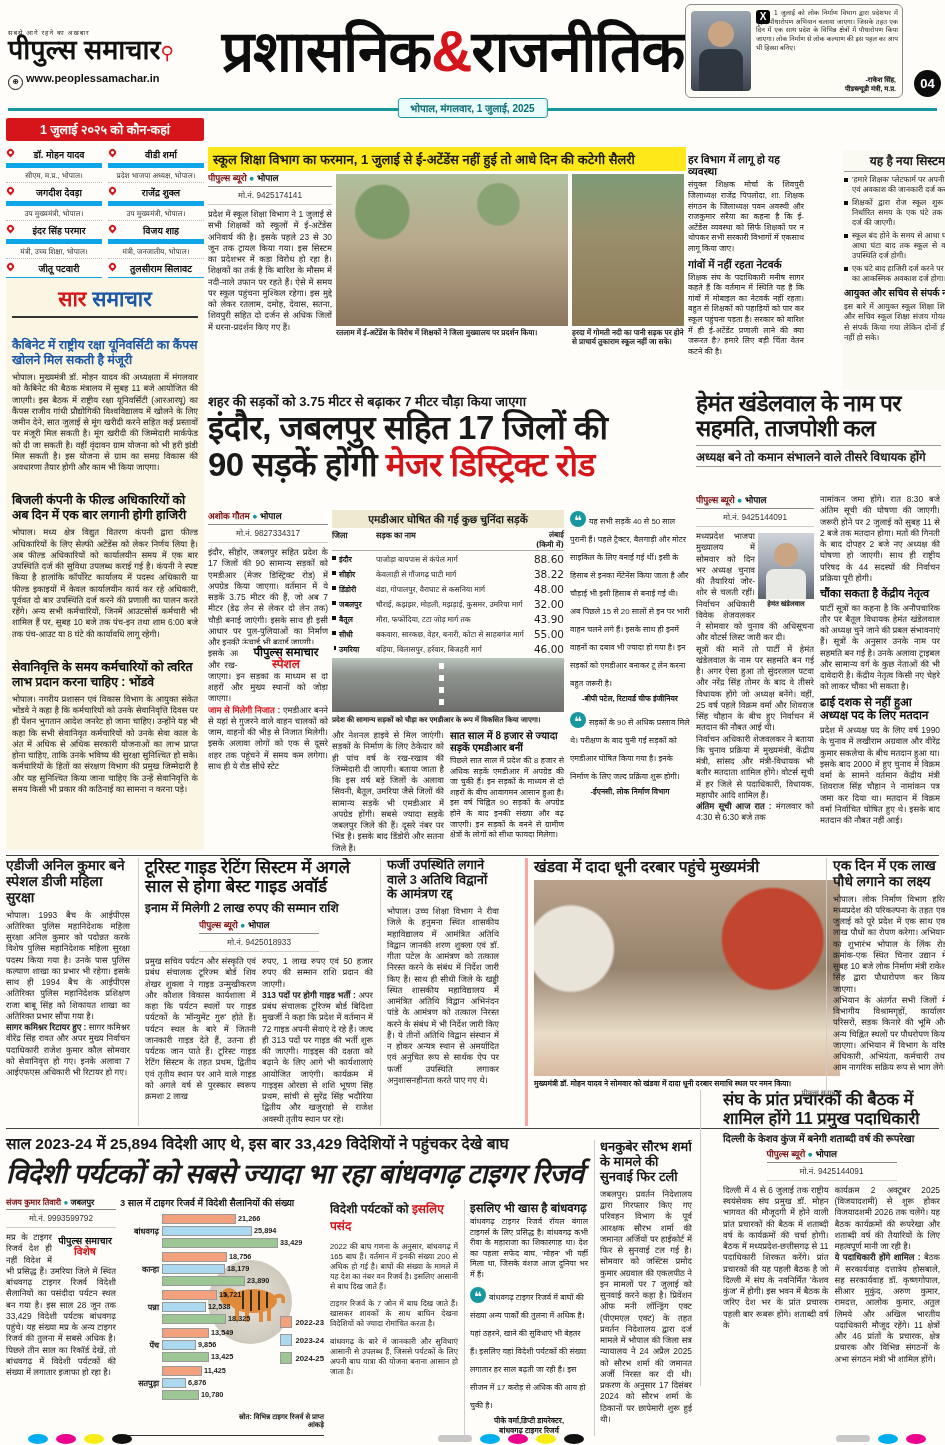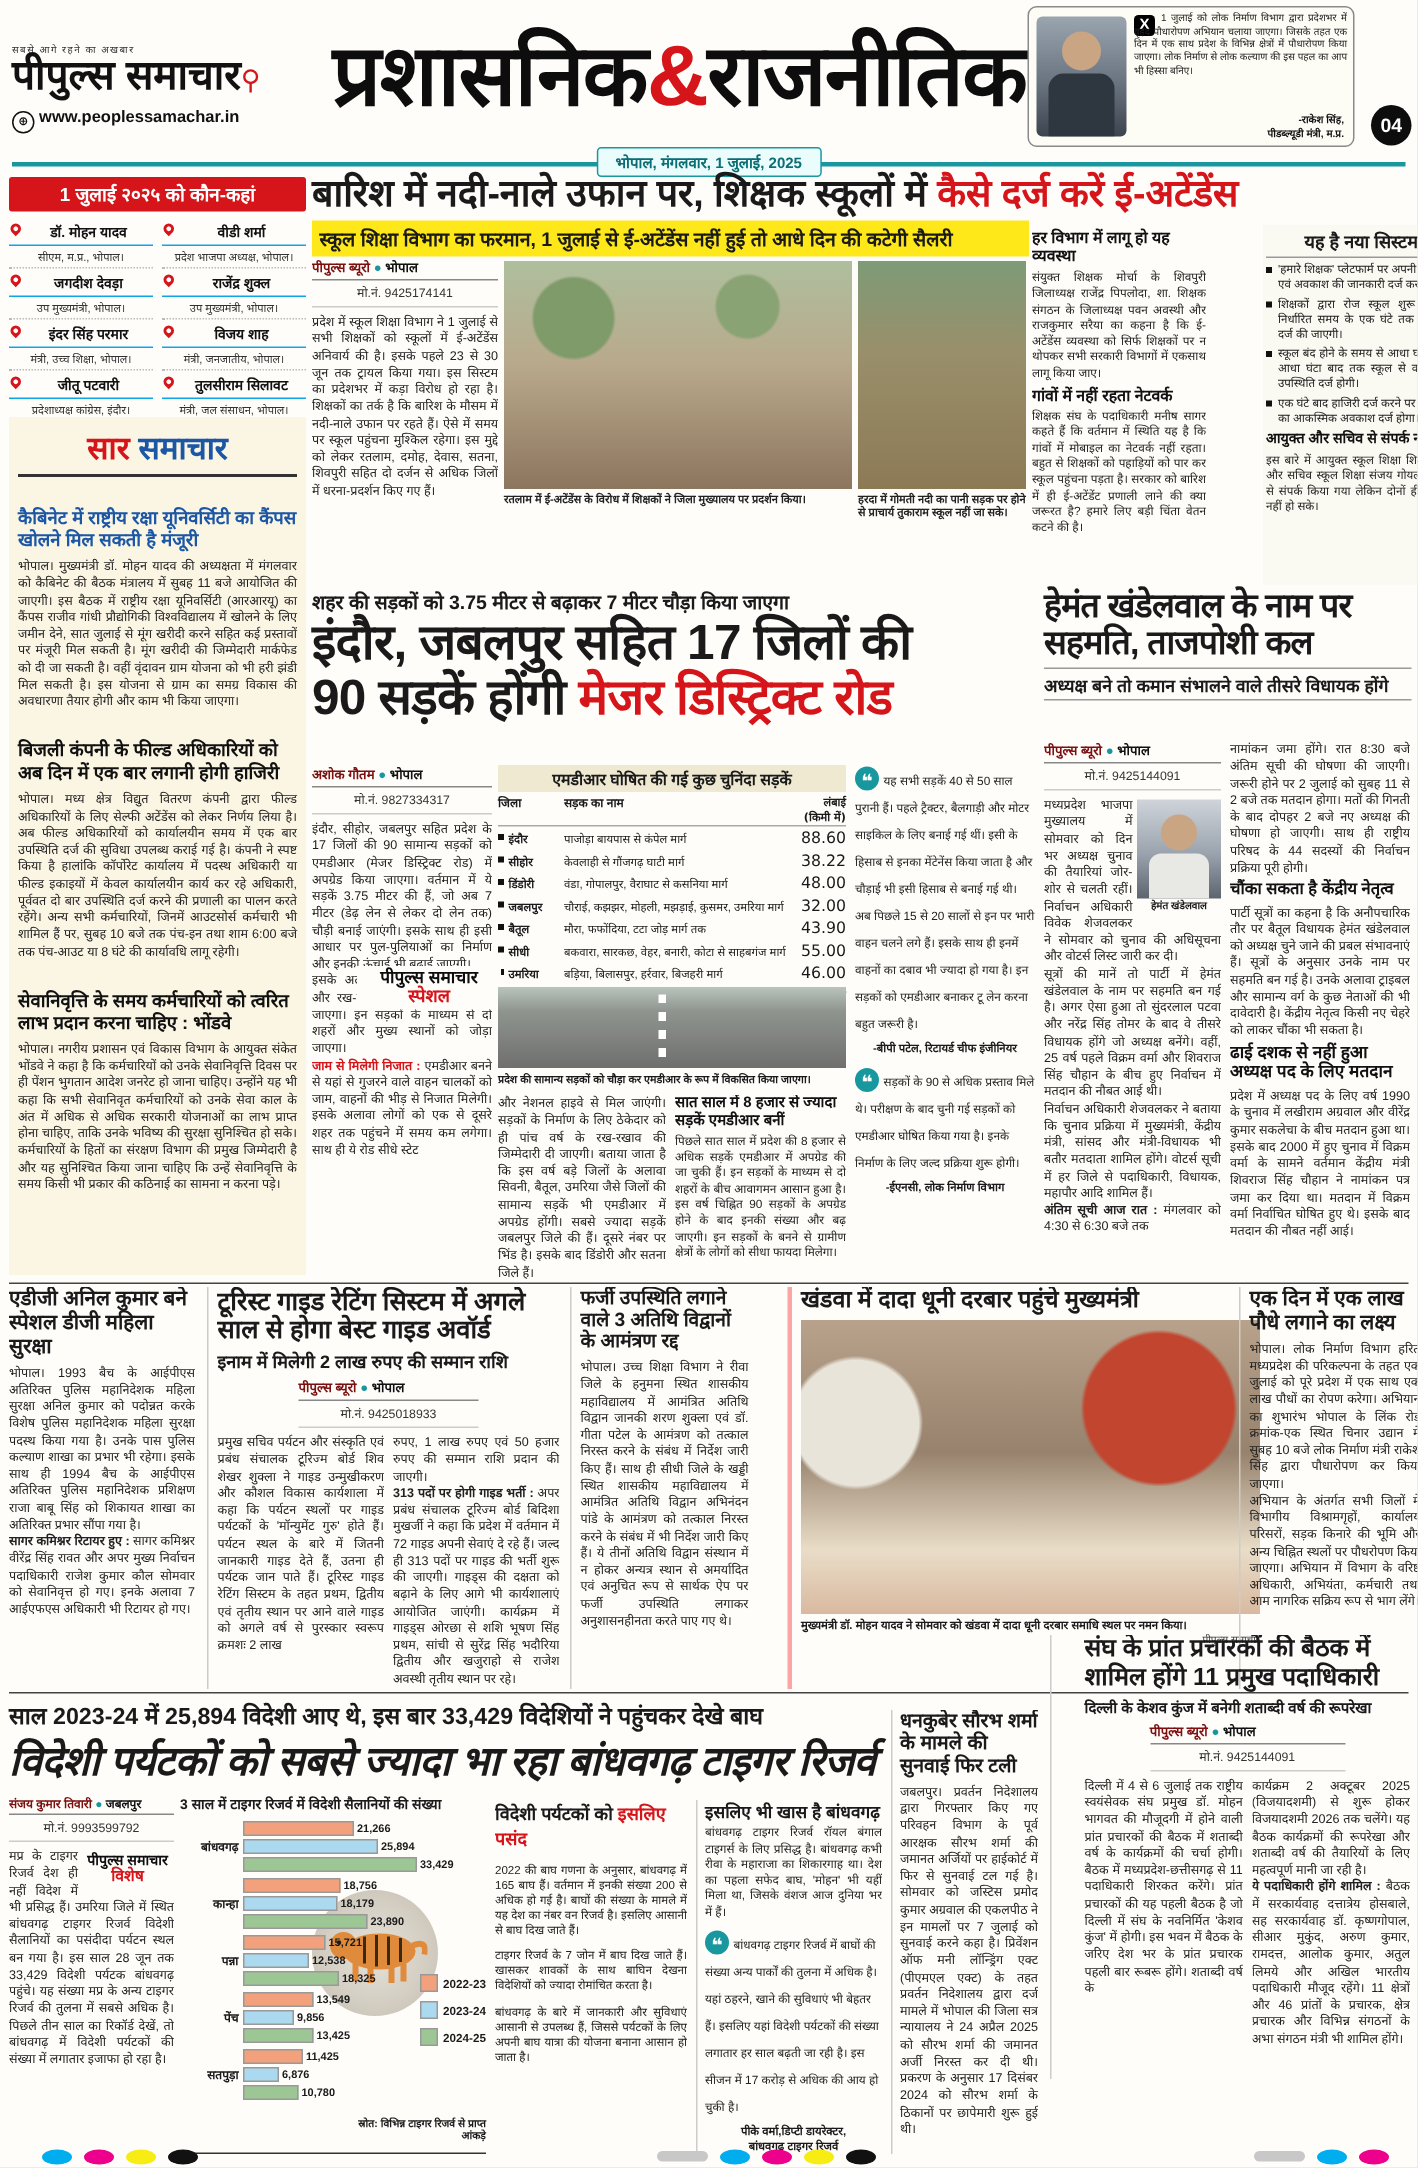--- a/index.html
+++ b/index.html
@@ -39,21 +39,21 @@
   .qb-sign{position:absolute;right:6px;bottom:4px;font-size:6.8px;font-weight:bold;text-align:right;color:#111;}
   .page-circle{position:absolute;right:-4px;top:66px;width:27px;height:27px;border-radius:50%;
                background:#0d0d0d;color:#fff;font-size:13px;font-weight:bold;text-align:center;line-height:27px;}
 
   
   .who{position:absolute;left:6px;top:118px;width:198px;}
   .who-title{background:#d6151b;color:#fff;font-weight:bold;font-size:12.5px;text-align:center;
              padding:3px 0;border-radius:2px;}
   .who-grid{display:grid;grid-template-columns:1fr 1fr;column-gap:6px;margin-top:4px;}
   .who-entry{padding:3px 0 2px;border-bottom:1px dotted #bbb;text-align:center;position:relative;}
-  .who-name{font-size:9.3px;font-weight:bold;color:#111;border-bottom:1px solid #0ea5e9;padding:0 0 2px 10px;}
+  .who-name{font-size:9.3px;font-weight:bold;color:#111;border-bottom:5px solid #0ea5e9;padding:0 0 2px 10px;}
   .who-role{font-size:7.4px;color:#333;margin-top:2px;}
   .pin{position:absolute;left:1px;top:4px;width:7px;height:7px;background:#d6151b;border-radius:50% 50% 50% 0;
        transform:rotate(-45deg);}
   .pin:after{content:"";position:absolute;left:2.2px;top:2.2px;width:2.6px;height:2.6px;border-radius:50%;background:#fff;}
 
   
   .saar{position:absolute;left:6px;top:278px;width:198px;height:572px;background:#fbf5e4;
         padding:6px;box-sizing:border-box;overflow:hidden;}
   .saar-head{text-align:center;font-size:21px;font-weight:800;border-bottom:2px solid #333;padding-bottom:4px;margin-bottom:6px;}
   .saar-art{margin-bottom:9px;margin-top:20px;}
@@ -270,21 +270,20 @@
           <div class="body-txt">भोपाल। मध्य क्षेत्र विद्युत वितरण कंपनी द्वारा फील्ड अधिकारियों के लिए सेल्फी अटेंडेंस को लेकर निर्णय लिया है। अब फील्ड अधिकारियों को कार्यालयीन समय में एक बार उपस्थिति दर्ज की सुविधा उपलब्ध कराई गई है। कंपनी ने स्पष्ट किया है हालांकि कॉर्पोरेट कार्यालय में पदस्थ अधिकारी या फील्ड इकाइयों में केवल कार्यालयीन कार्य कर रहे अधिकारी, पूर्ववत दो बार उपस्थिति दर्ज करने की प्रणाली का पालन करते रहेंगे। अन्य सभी कर्मचारियों, जिनमें आउटसोर्स कर्मचारी भी शामिल हैं पर, सुबह 10 बजे तक पंच-इन तथा शाम 6:00 बजे तक पंच-आउट या 8 घंटे की कार्यावधि लागू रहेगी।</div>
         </div>
         <div class="saar-art">
           <div class="saar-hl">सेवानिवृत्ति के समय कर्मचारियों को त्वरित लाभ प्रदान करना चाहिए : भोंडवे</div>
           <div class="body-txt">भोपाल। नगरीय प्रशासन एवं विकास विभाग के आयुक्त संकेत भोंडवे ने कहा है कि कर्मचारियों को उनके सेवानिवृत्ति दिवस पर ही पेंशन भुगतान आदेश जनरेट हो जाना चाहिए। उन्होंने यह भी कहा कि सभी सेवानिवृत कर्मचारियों को उनके सेवा काल के अंत में अधिक से अधिक सरकारी योजनाओं का लाभ प्राप्त होना चाहिए, ताकि उनके भविष्य की सुरक्षा सुनिश्चित हो सके। कर्मचारियों के हितों का संरक्षण विभाग की प्रमुख जिम्मेदारी है और यह सुनिश्चित किया जाना चाहिए कि उन्हें सेवानिवृत्ति के समय किसी भी प्रकार की कठिनाई का सामना न करना पड़े।</div>
         </div>
       </div>
   </div>
 
   <div class="lead">
-    <div class="lead-hl"><span>बारिश में नदी-नाले उफान पर, शिक्षक स्कूलों में </span><span class="red">कैसे दर्ज करें ई-अटेंडेंस</span></div>
     <div class="lead-sub">स्कूल शिक्षा विभाग का फरमान, 1 जुलाई से ई-अटेंडेंस नहीं हुई तो आधे दिन की कटेगी सैलरी</div>
     <div class="lead-col">
       <div class="byline"><span>पीपुल्स ब्यूरो </span><span class="teal">● </span><span class="place">भोपाल</span></div>
       <div class="phone">मो.नं. 9425174141</div>
       <div class="body-txt">प्रदेश में स्कूल शिक्षा विभाग ने 1 जुलाई से सभी शिक्षकों को स्कूलों में ई-अटेंडेंस अनिवार्य की है। इसके पहले 23 से 30 जून तक ट्रायल किया गया। इस सिस्टम का प्रदेशभर में कड़ा विरोध हो रहा है। शिक्षकों का तर्क है कि बारिश के मौसम में नदी-नाले उफान पर रहते हैं। ऐसे में समय पर स्कूल पहुंचना मुश्किल रहेगा। इस मुद्दे को लेकर रतलाम, दमोह, देवास, सतना, शिवपुरी सहित दो दर्जन से अधिक जिलों में धरना-प्रदर्शन किए गए हैं।</div>
     </div>
     <div class="ph1">
       <div class="img"></div>
       <div class="photo-caption">रतलाम में ई-अटेंडेंस के विरोध में शिक्षकों ने जिला मुख्यालय पर प्रदर्शन किया।</div>
     </div>

